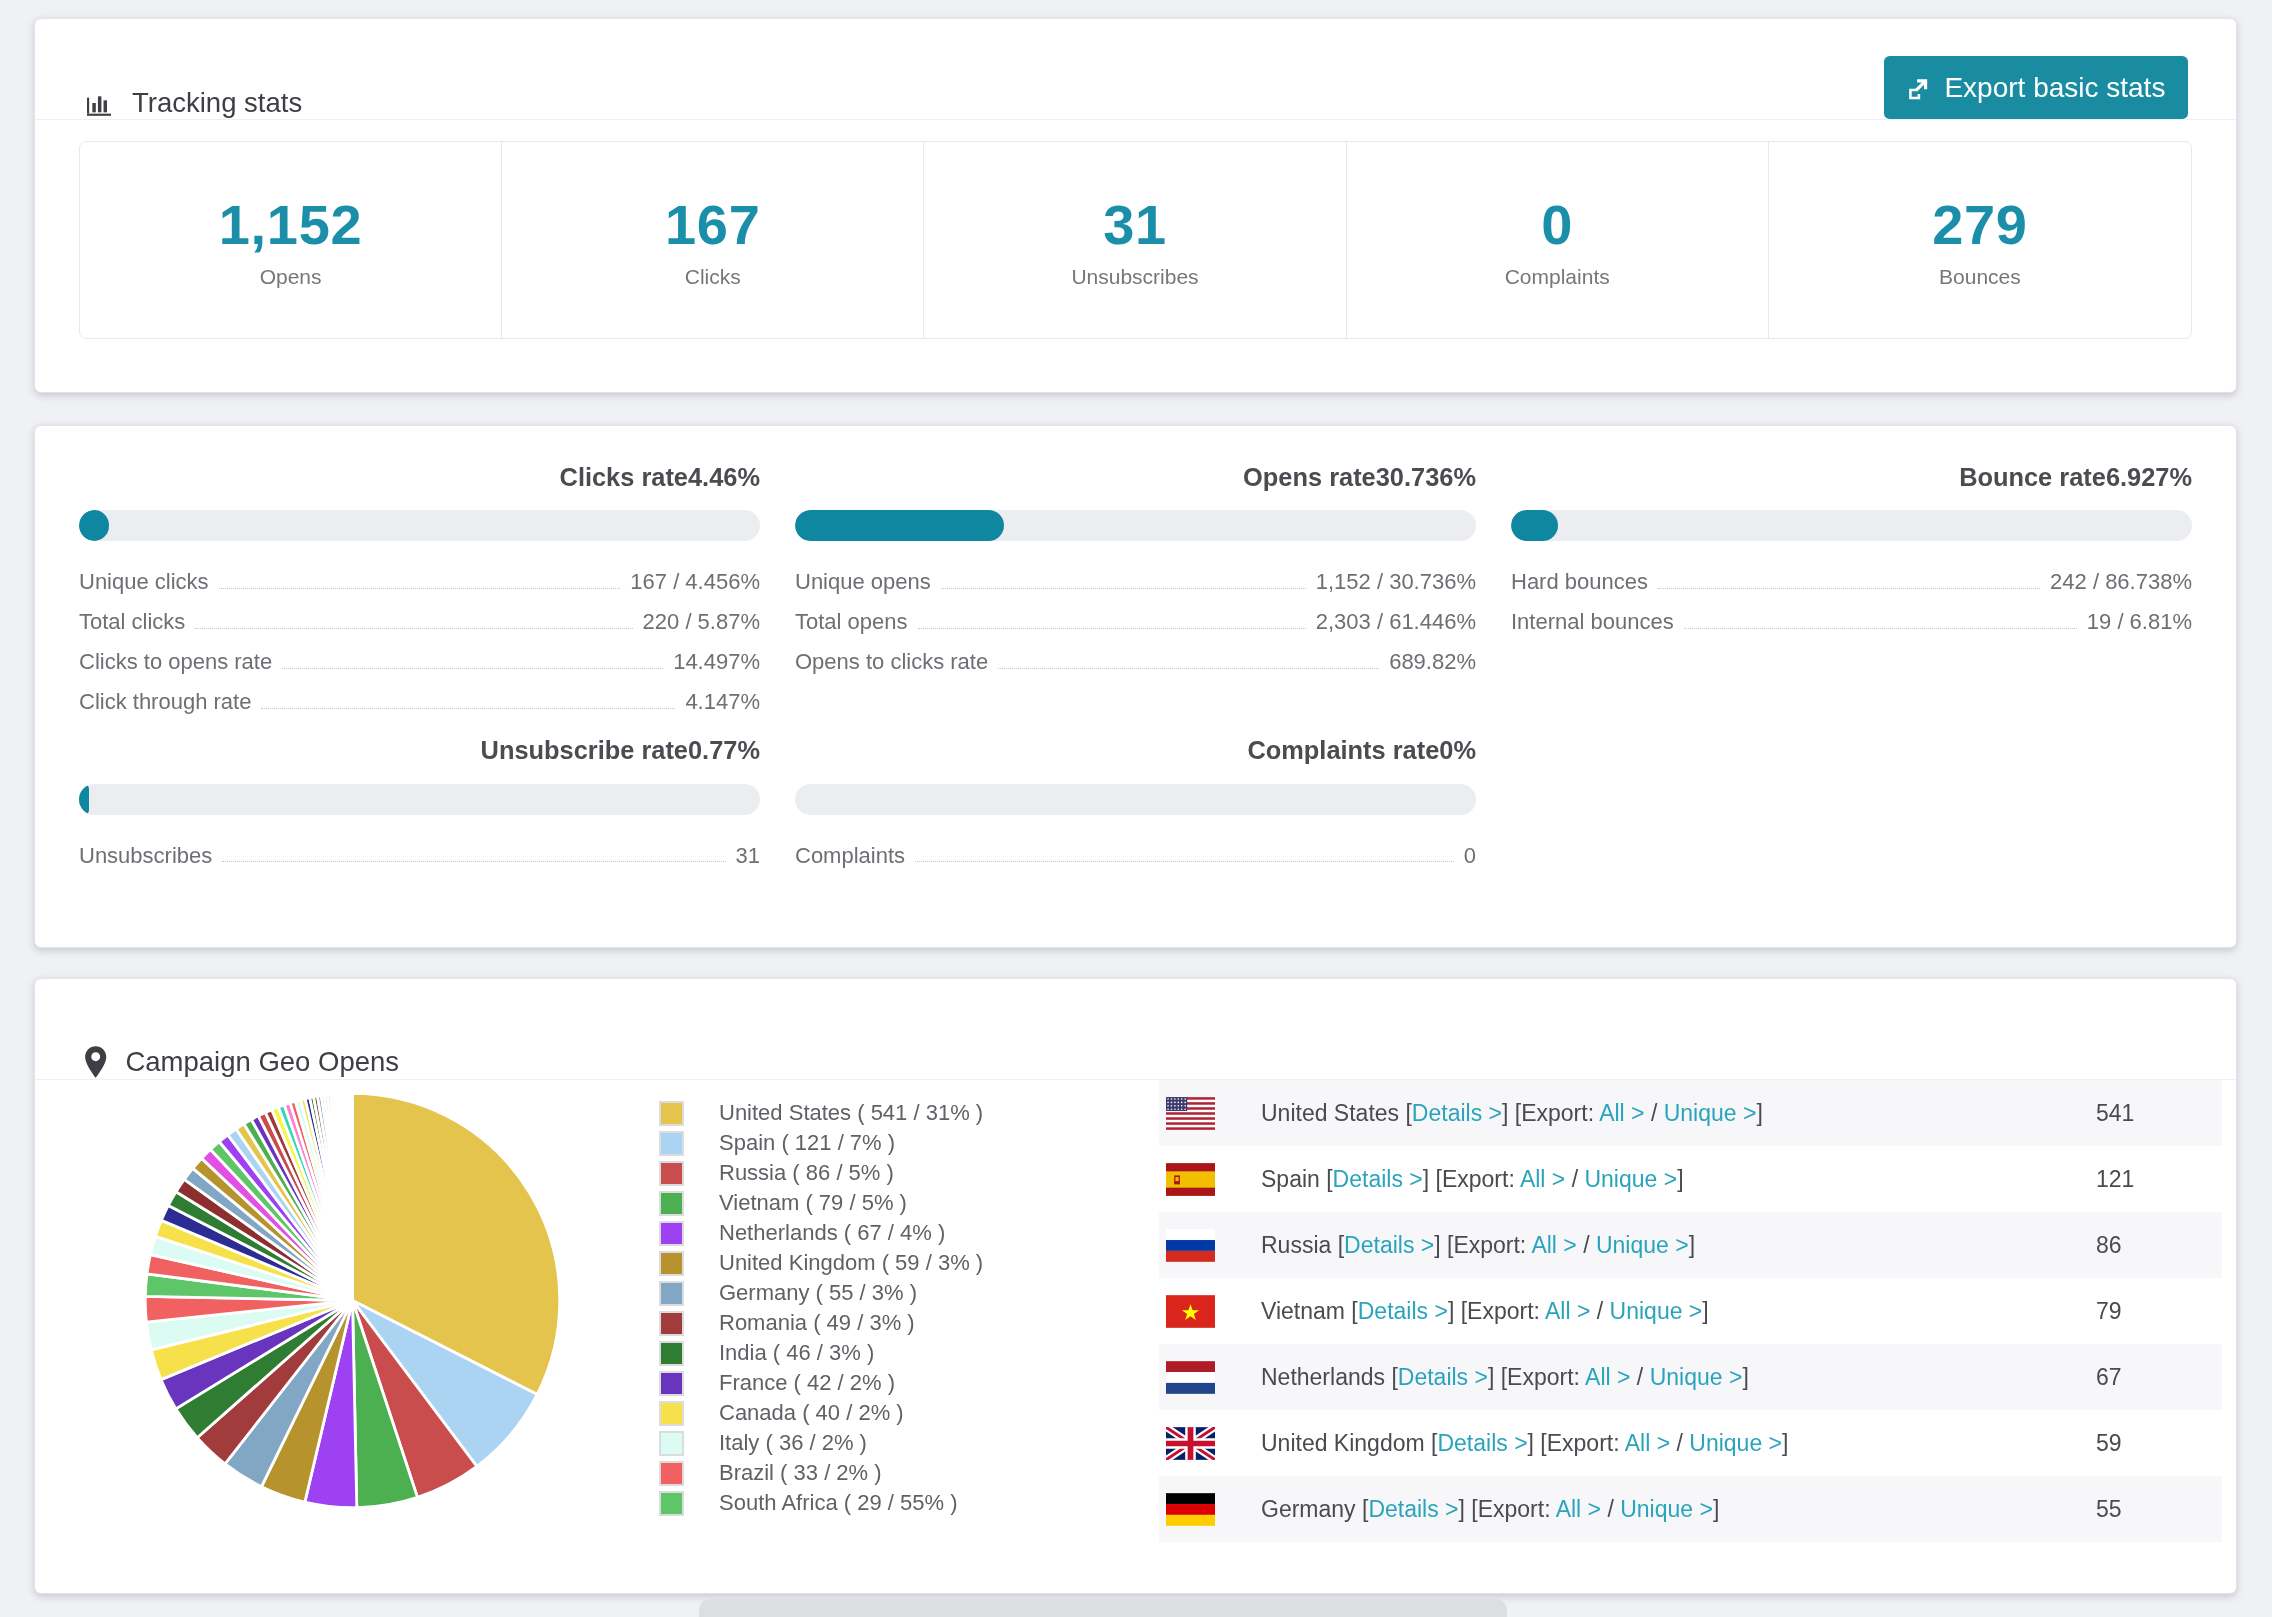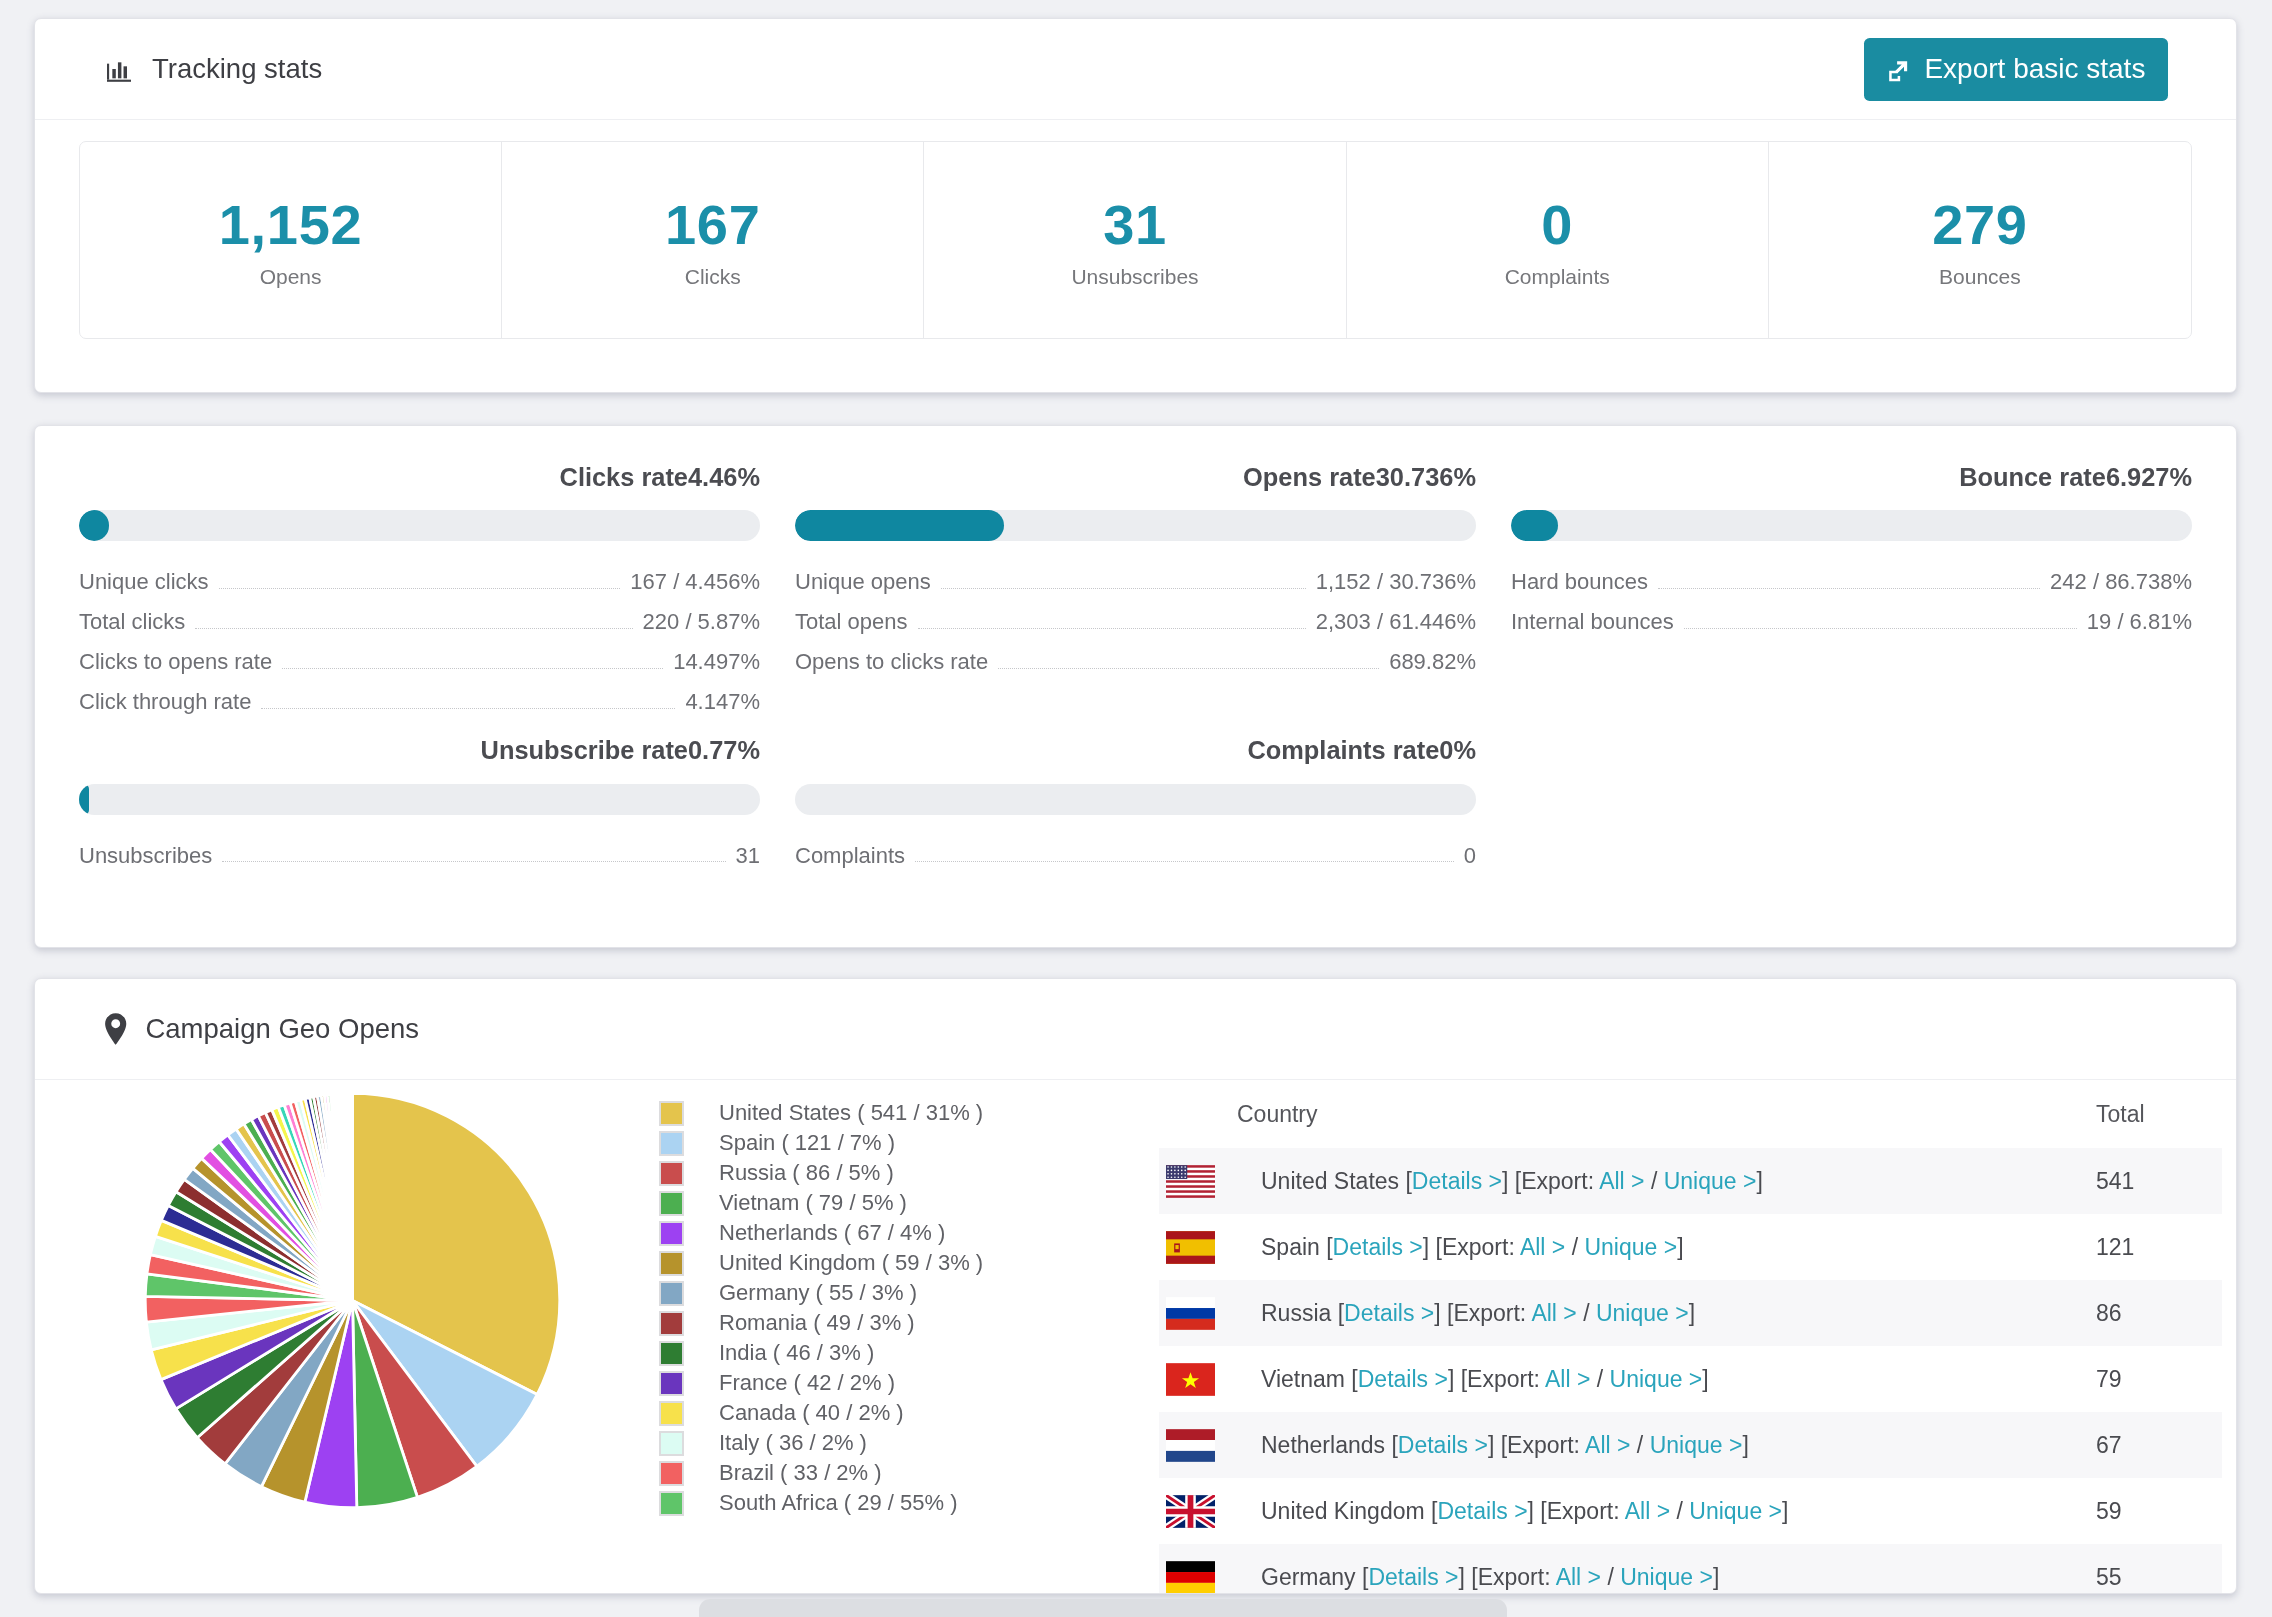--- a/index.html
+++ b/index.html
@@ -12,22 +12,22 @@
     position:absolute;left:34px;width:2203px;background:#fff;
     border:0.7px solid #e2e3e8;border-radius:7px;
     box-shadow:0 2.8px 7px rgba(100,105,130,.28);
     box-sizing:border-box;overflow:hidden;
   }
   #card-tracking{top:18.4px;height:375px}
   #card-rates{top:425px;height:523px}
   #card-geo{top:978px;height:616px}
 
   .card-header{
-    height:100px;display:flex;align-items:center;justify-content:space-between;
-    padding:0 68px;border-bottom:1.4px solid #eeeff2;gap:36px;
+    height:100px;display:flex;align-items:flex-end;justify-content:space-between;
+    padding:0 48px;border-bottom:1.4px solid #eeeff2;gap:36px;
   }
   .card-title{display:flex;align-items:center;gap:17px;font-size:27.5px;color:#3e3f44;font-weight:500}
   .card-title svg{flex:0 0 auto}
 
   .btn-export{
     display:flex;align-items:center;gap:12.7px;background:#1a8ca1;color:#fff;
     font-size:28px;border:none;border-radius:5.6px;padding:15.5px 22.6px;
     font-family:"Liberation Sans",sans-serif;cursor:pointer;
   }
 
@@ -356,24 +356,20 @@
         <div class="legend-item">
           <span class="legend-swatch" style="background: rgb(242, 97, 97);"></span>
           <span>Brazil ( 33 / 2% )</span>
         </div>
         <div class="legend-item">
           <span class="legend-swatch" style="background: rgb(95, 197, 105);"></span>
           <span>South Africa ( 29 / 55% )</span>
         </div>
       </div>
     <div class="geo-table" id="geoTable">
-      <div class="gt-header">
-        <span class="h-country">Country</span>
-        <span class="h-total">Total</span>
-      </div>
       <div id="geoTableRows">
           <div class="gt-row shaded">
             <span class="flag"><svg viewBox="0 0 60 40" width="49" height="33">
                 <rect x="0" y="0" width="60" height="40" fill="#fff"></rect>
                 <rect x="0" y="0" width="60" height="3.076923076923077" fill="#B22234"></rect>
                 <rect x="0" y="6.153846153846154" width="60" height="3.076923076923077" fill="#B22234"></rect>
                 <rect x="0" y="12.307692307692308" width="60" height="3.076923076923077" fill="#B22234"></rect>
                 <rect x="0" y="18.46153846153846" width="60" height="3.076923076923077" fill="#B22234"></rect>
                 <rect x="0" y="24.615384615384617" width="60" height="3.076923076923077" fill="#B22234"></rect>
                 <rect x="0" y="30.76923076923077" width="60" height="3.076923076923077" fill="#B22234"></rect>

